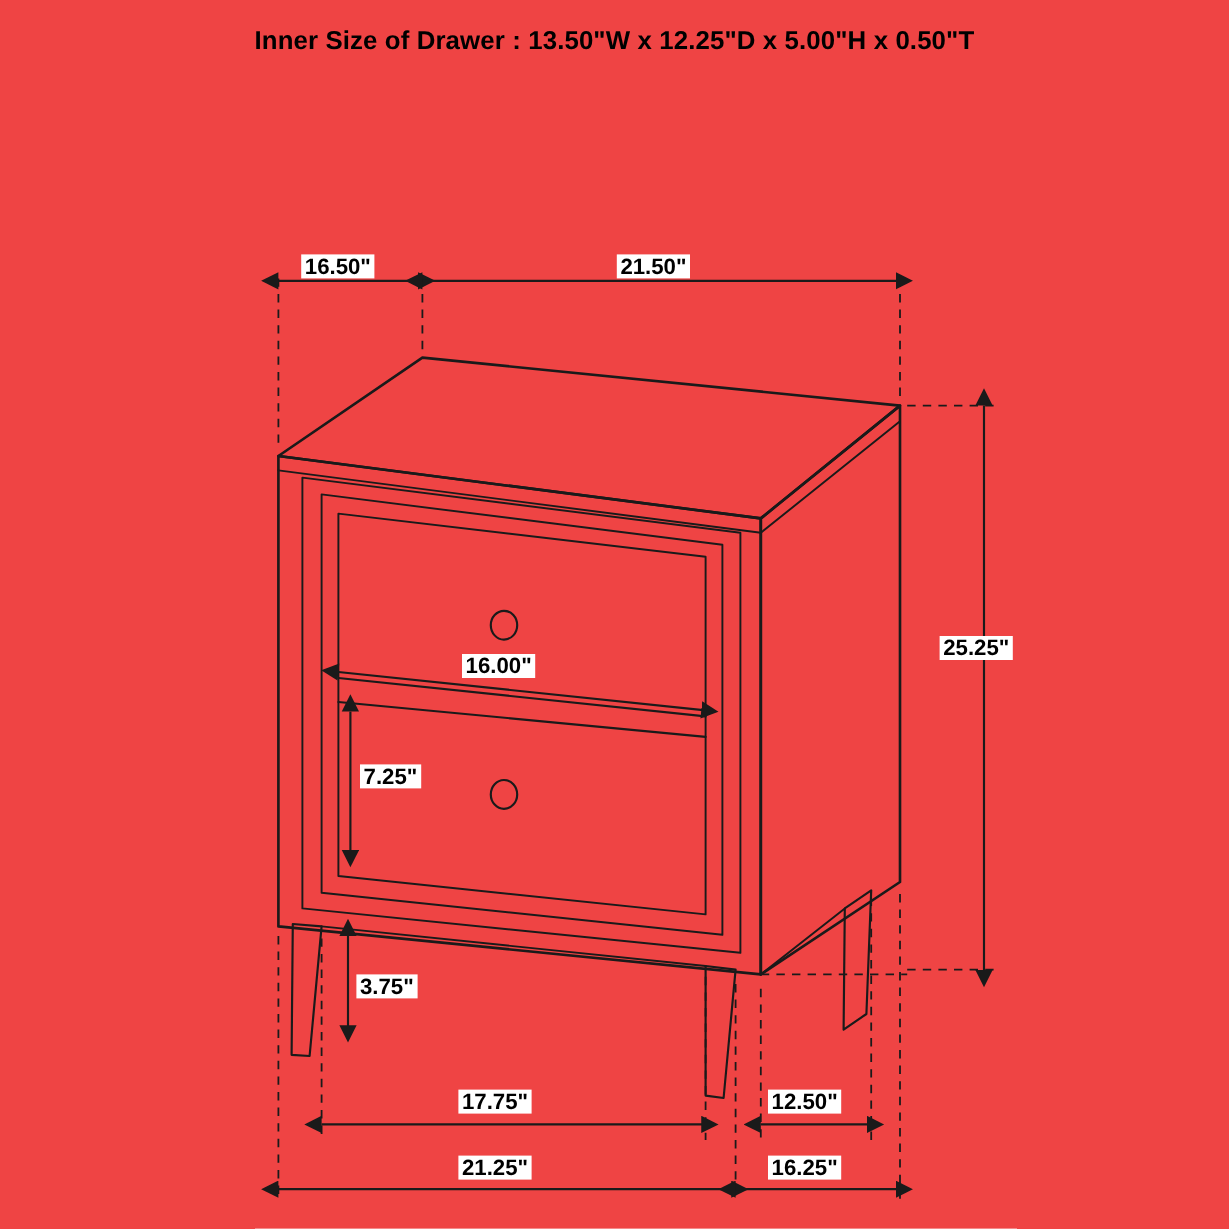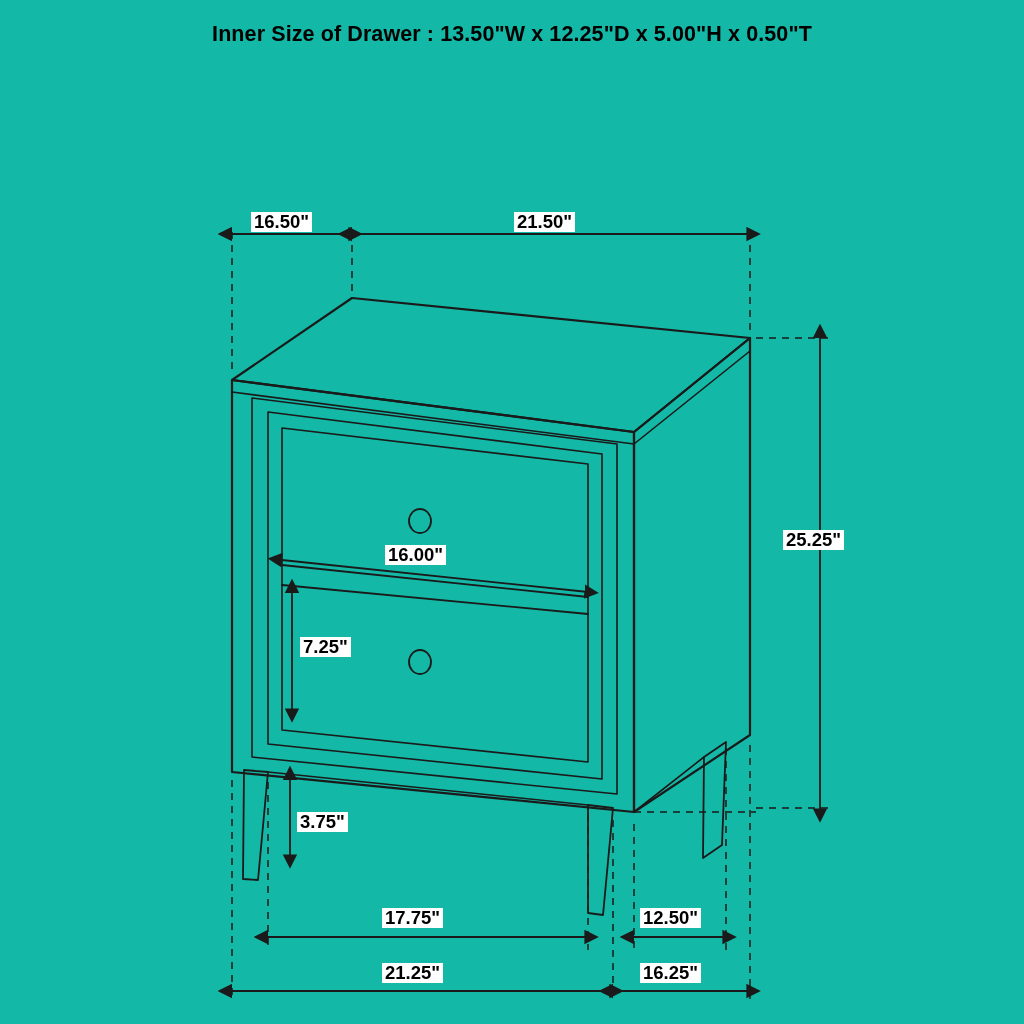--- a/index.html
+++ b/index.html
@@ -4,21 +4,21 @@
 <style>
   html, body {
     margin: 0;
     padding: 0;
     background: #ffffff;
   }
   #page {
     position: relative;
     width: 1024px;
     height: 1024px;
-    background: #14b8a6;
+    background: #ef4444;
     font-family: "Liberation Sans", sans-serif;
     color: #000000;
     overflow: hidden;
   }
   #title {
     position: absolute;
     top: 22px;
     left: 0;
     width: 1024px;
     text-align: center;

